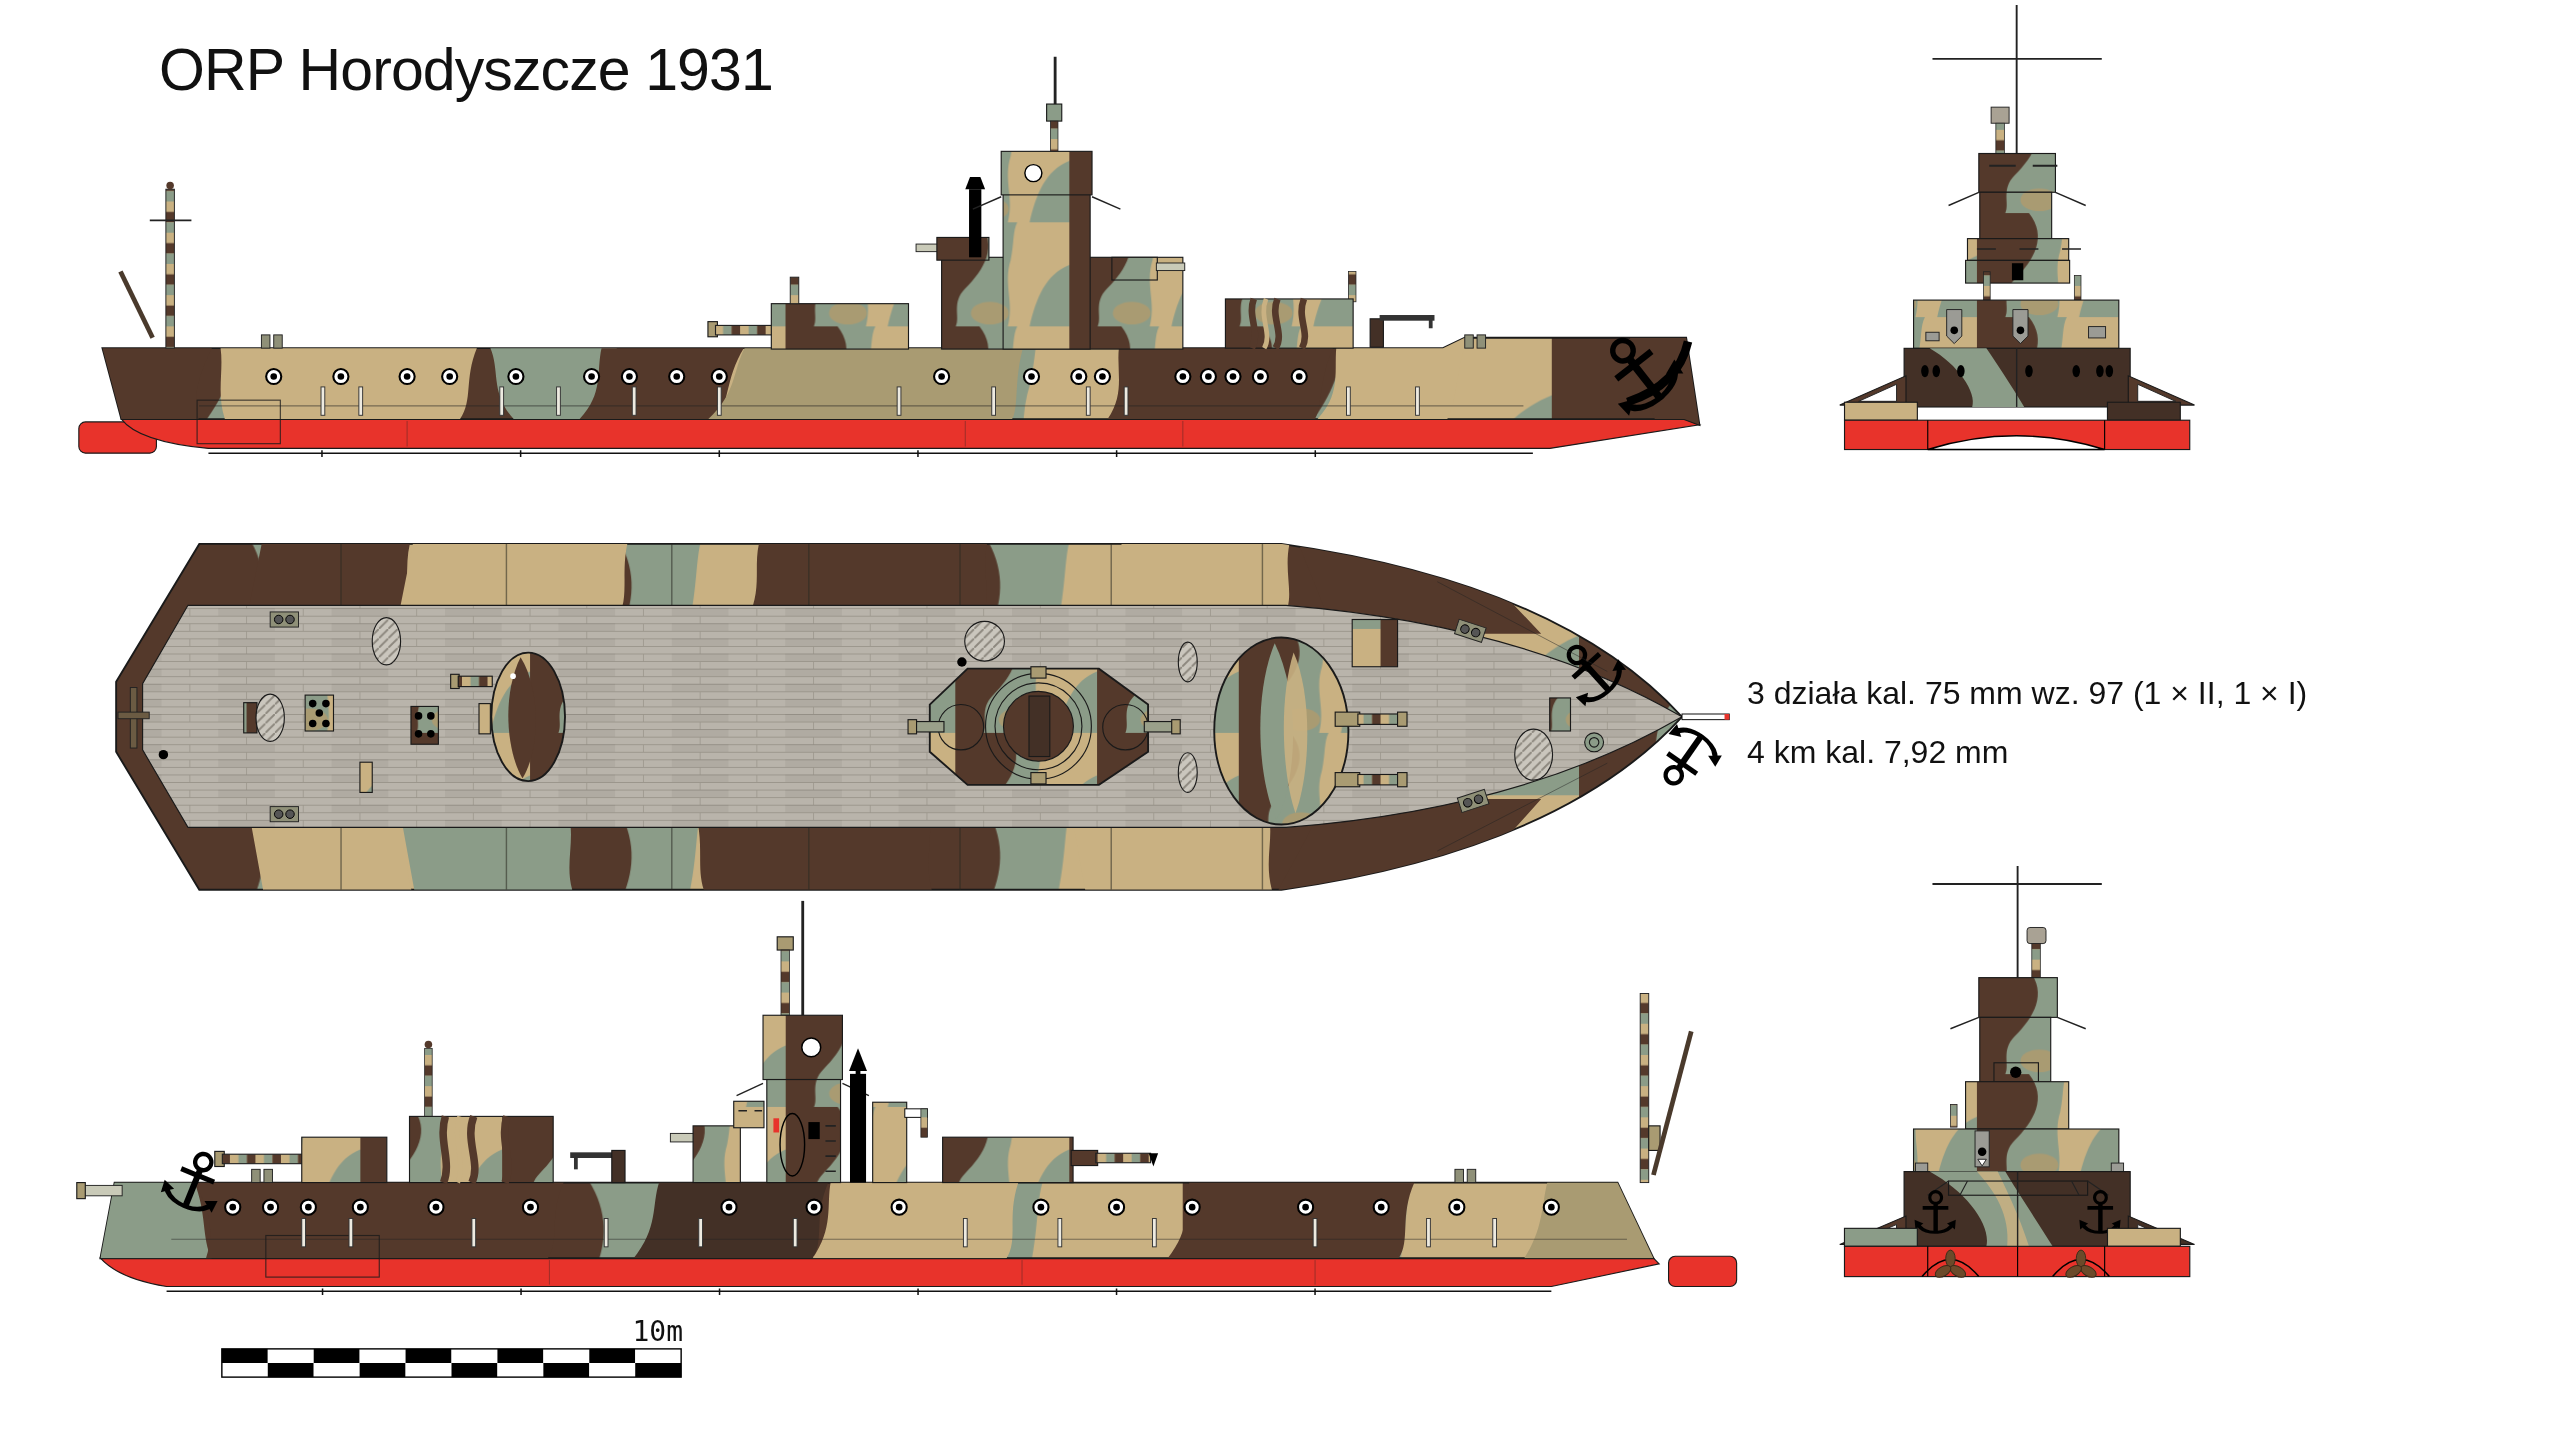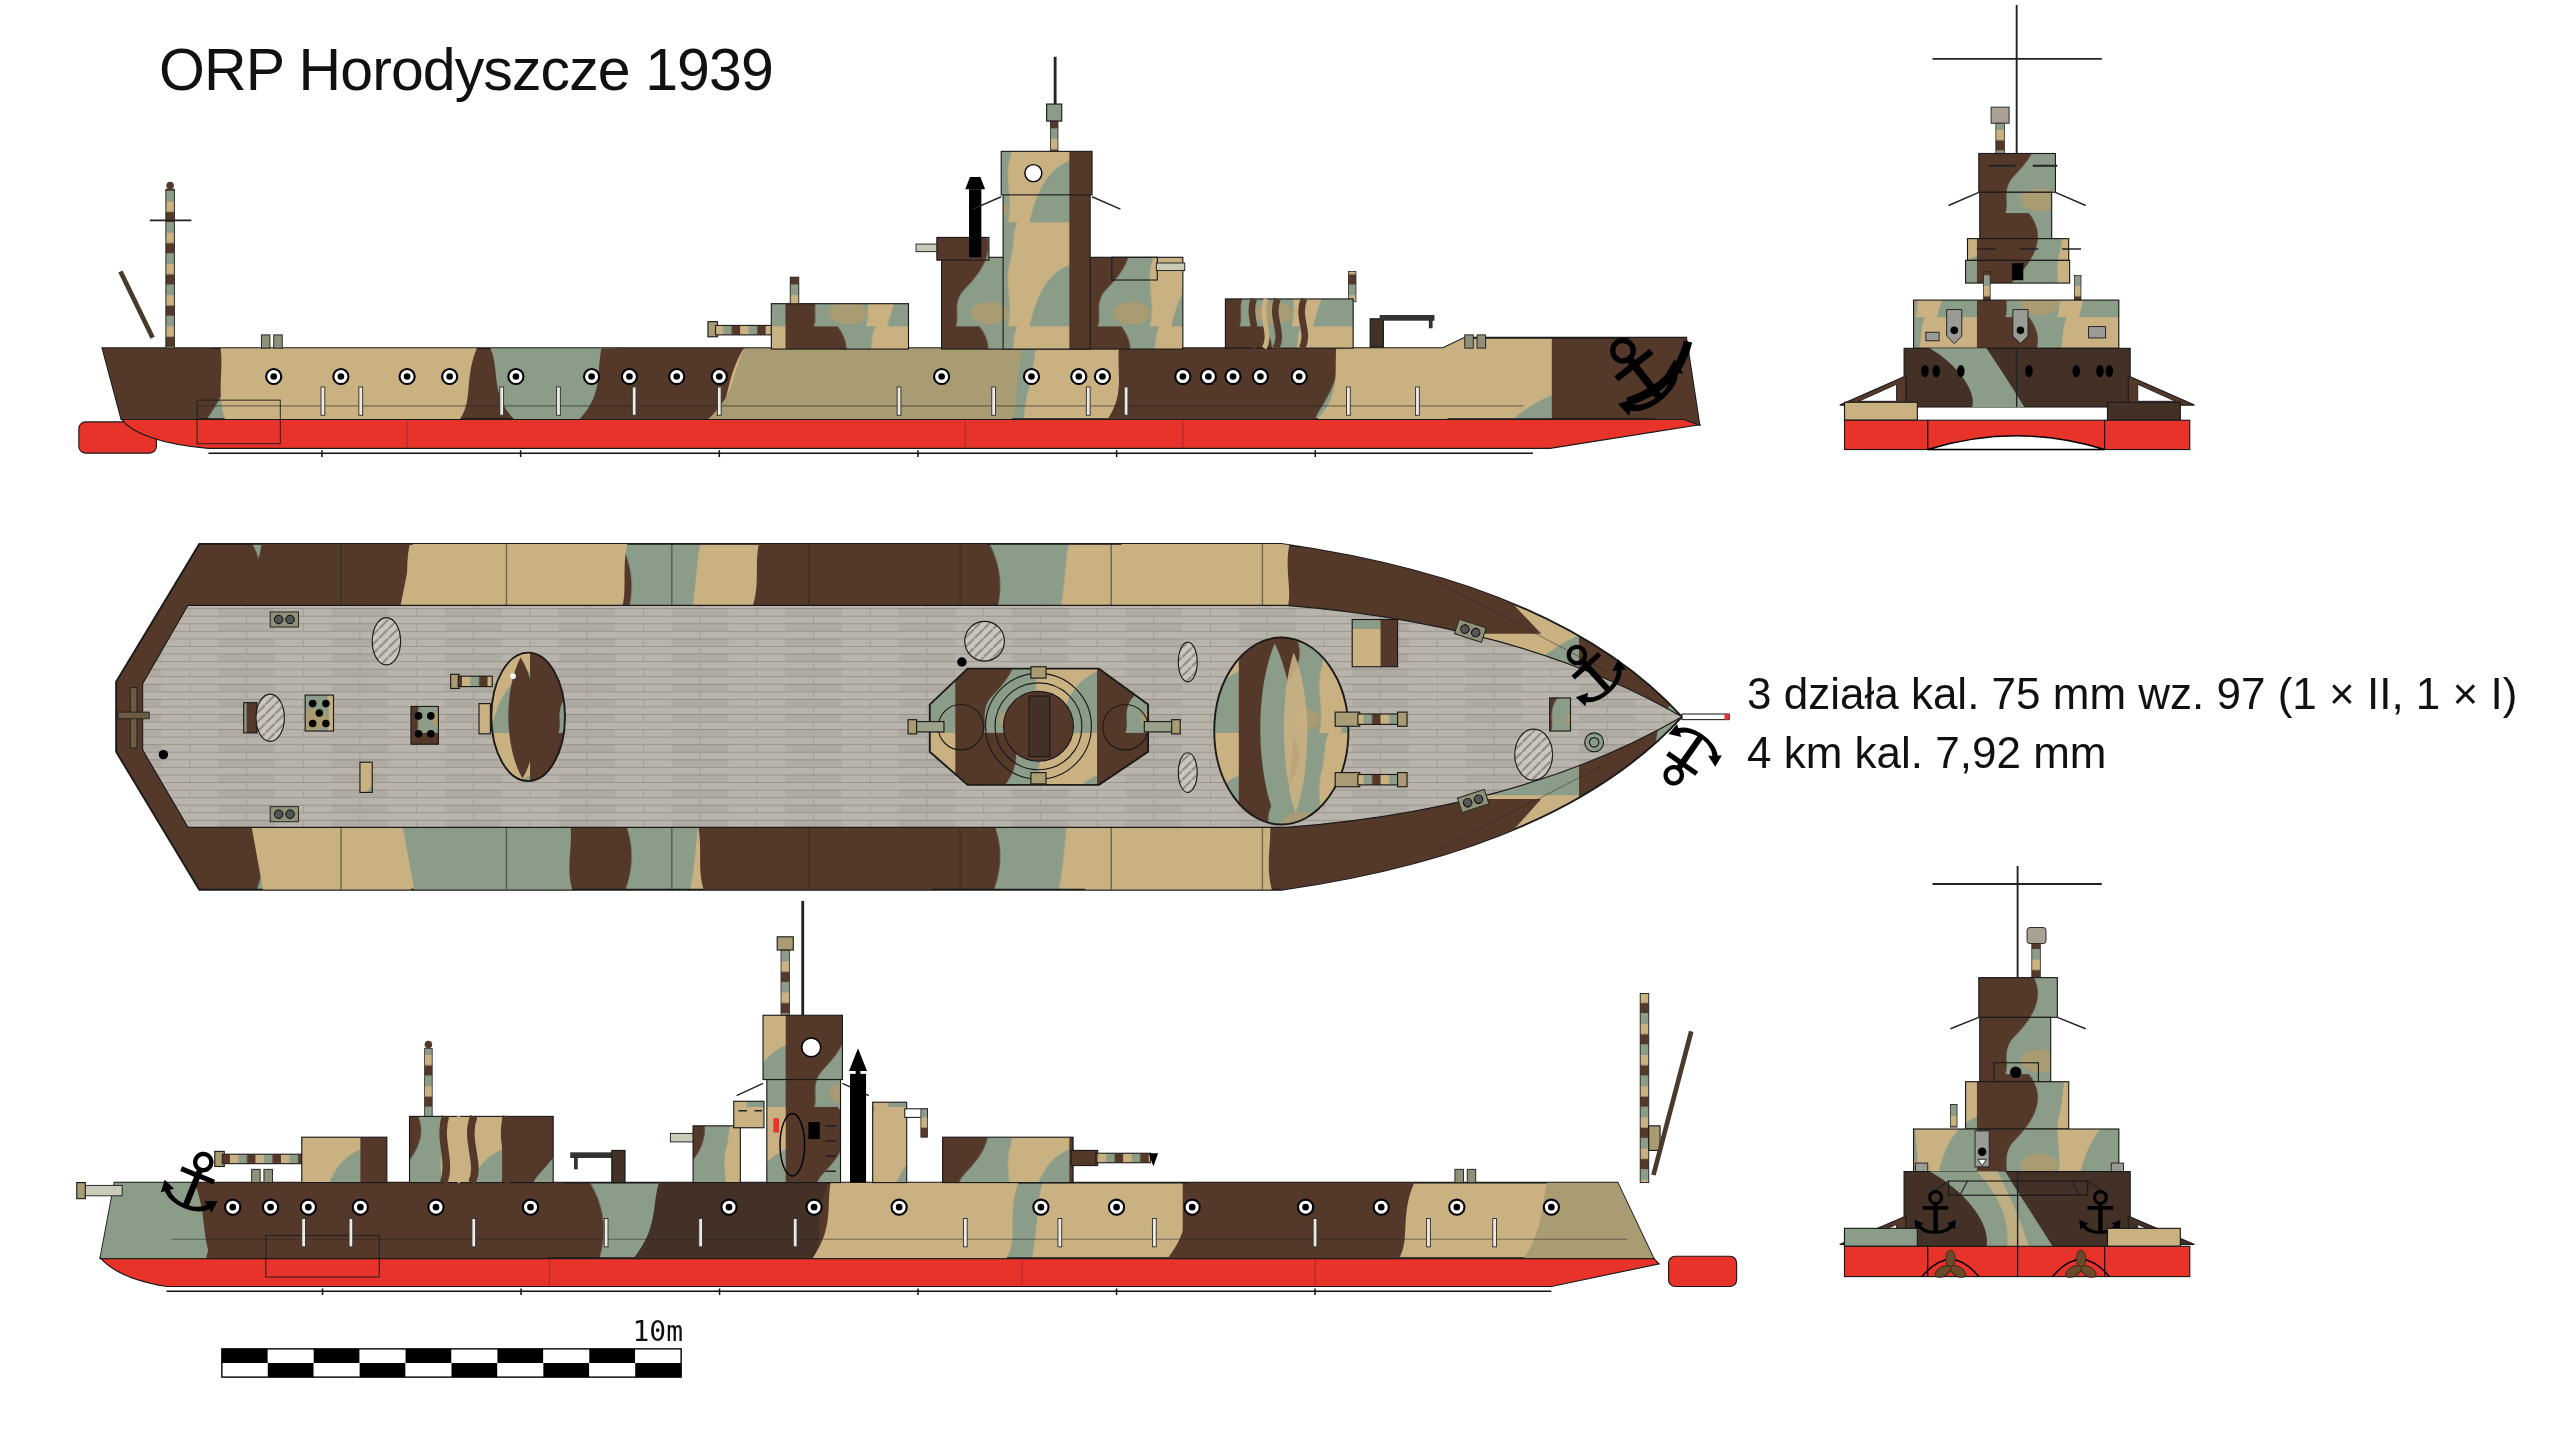--- a/index.html
+++ b/index.html
@@ -5,21 +5,21 @@
   :root{
     --camo-green:#8B9C88; --camo-brown:#54392B; --camo-brown-dark:#433026;
     --camo-tan:#C9B182; --camo-khaki:#A99B72; --hull-red:#E8332B;
     --deck:#B9B4AB; --deck-line:#9A958B; --ink:#1A1A1A; --text:#111111; --bg:#FFFFFF;
   }
   html,body{margin:0;padding:0;background:var(--bg);}
   #stage{position:relative;width:2576px;height:1437px;background:var(--bg);overflow:hidden;
          font-family:"Liberation Sans","DejaVu Sans",sans-serif;color:var(--text);}
   .abs{position:absolute;}
   #title{left:159px;top:36px;font-size:59px;letter-spacing:-0.9px;color:var(--text);white-space:nowrap;}
-  #armament{left:1747px;top:664px;font-size:44px;line-height:59px;color:var(--text);white-space:nowrap;}
+  #armament{left:1747px;top:664px;font-size:32px;line-height:59px;color:var(--text);white-space:nowrap;}
   #scalebar-label{left:219px;top:1315px;width:464px;text-align:right;font-size:28px;
                   font-family:"DejaVu Sans Mono","Liberation Mono",monospace;}
   svg{display:block;}
   .c-red{fill:var(--hull-red);} .c-green{fill:var(--camo-green);} .c-brown{fill:var(--camo-brown);}
   .c-brown2{fill:var(--camo-brown-dark);} .c-tan{fill:var(--camo-tan);} .c-khaki{fill:var(--camo-khaki);}
   .ol{stroke:var(--ink);stroke-width:2px;} .ol1{stroke:var(--ink);stroke-width:1.2px;}
   .nofill{fill:none;}
 </style>
 </head>
 <body>
@@ -78,21 +78,21 @@
         </g>
       <g id="prop">
           <circle r="4" fill="#6B4A2A"></circle>
           <ellipse cy="-9" rx="5" ry="9" fill="#6B4A2A" stroke="#3A2A18"></ellipse>
           <ellipse cy="-9" rx="5" ry="9" fill="#6B4A2A" stroke="#3A2A18" transform="rotate(120)"></ellipse>
           <ellipse cy="-9" rx="5" ry="9" fill="#6B4A2A" stroke="#3A2A18" transform="rotate(240)"></ellipse>
         </g>
     </defs>
   </svg>
 
-  <h1 id="title" class="abs" style="margin:0;font-weight:400;">ORP Horodyszcze 1939</h1>
+  <h1 id="title" class="abs" style="margin:0;font-weight:400;">ORP Horodyszcze 1931</h1>
 
   <svg class="abs" style="left:76px;top:14px" width="1665" height="445" viewBox="0 0 1760 470">
 
     <rect x="3" y="431" width="82" height="33" rx="7" class="c-red ol1"></rect>
 
     <path d="M48 428 L1700 428 L1716 434 L1558 459 L140 459 Q66 452 48 428 Z" class="c-red ol1"></path>
     <path d="M140 464 H1540 M260 461v7 M470 461v7 M680 461v7 M890 461v7 M1100 461v7 M1310 461v7" stroke="#111" stroke-width="1.6" fill="none"></path>
 
     <g>
       <clipPath id="tpClip">

